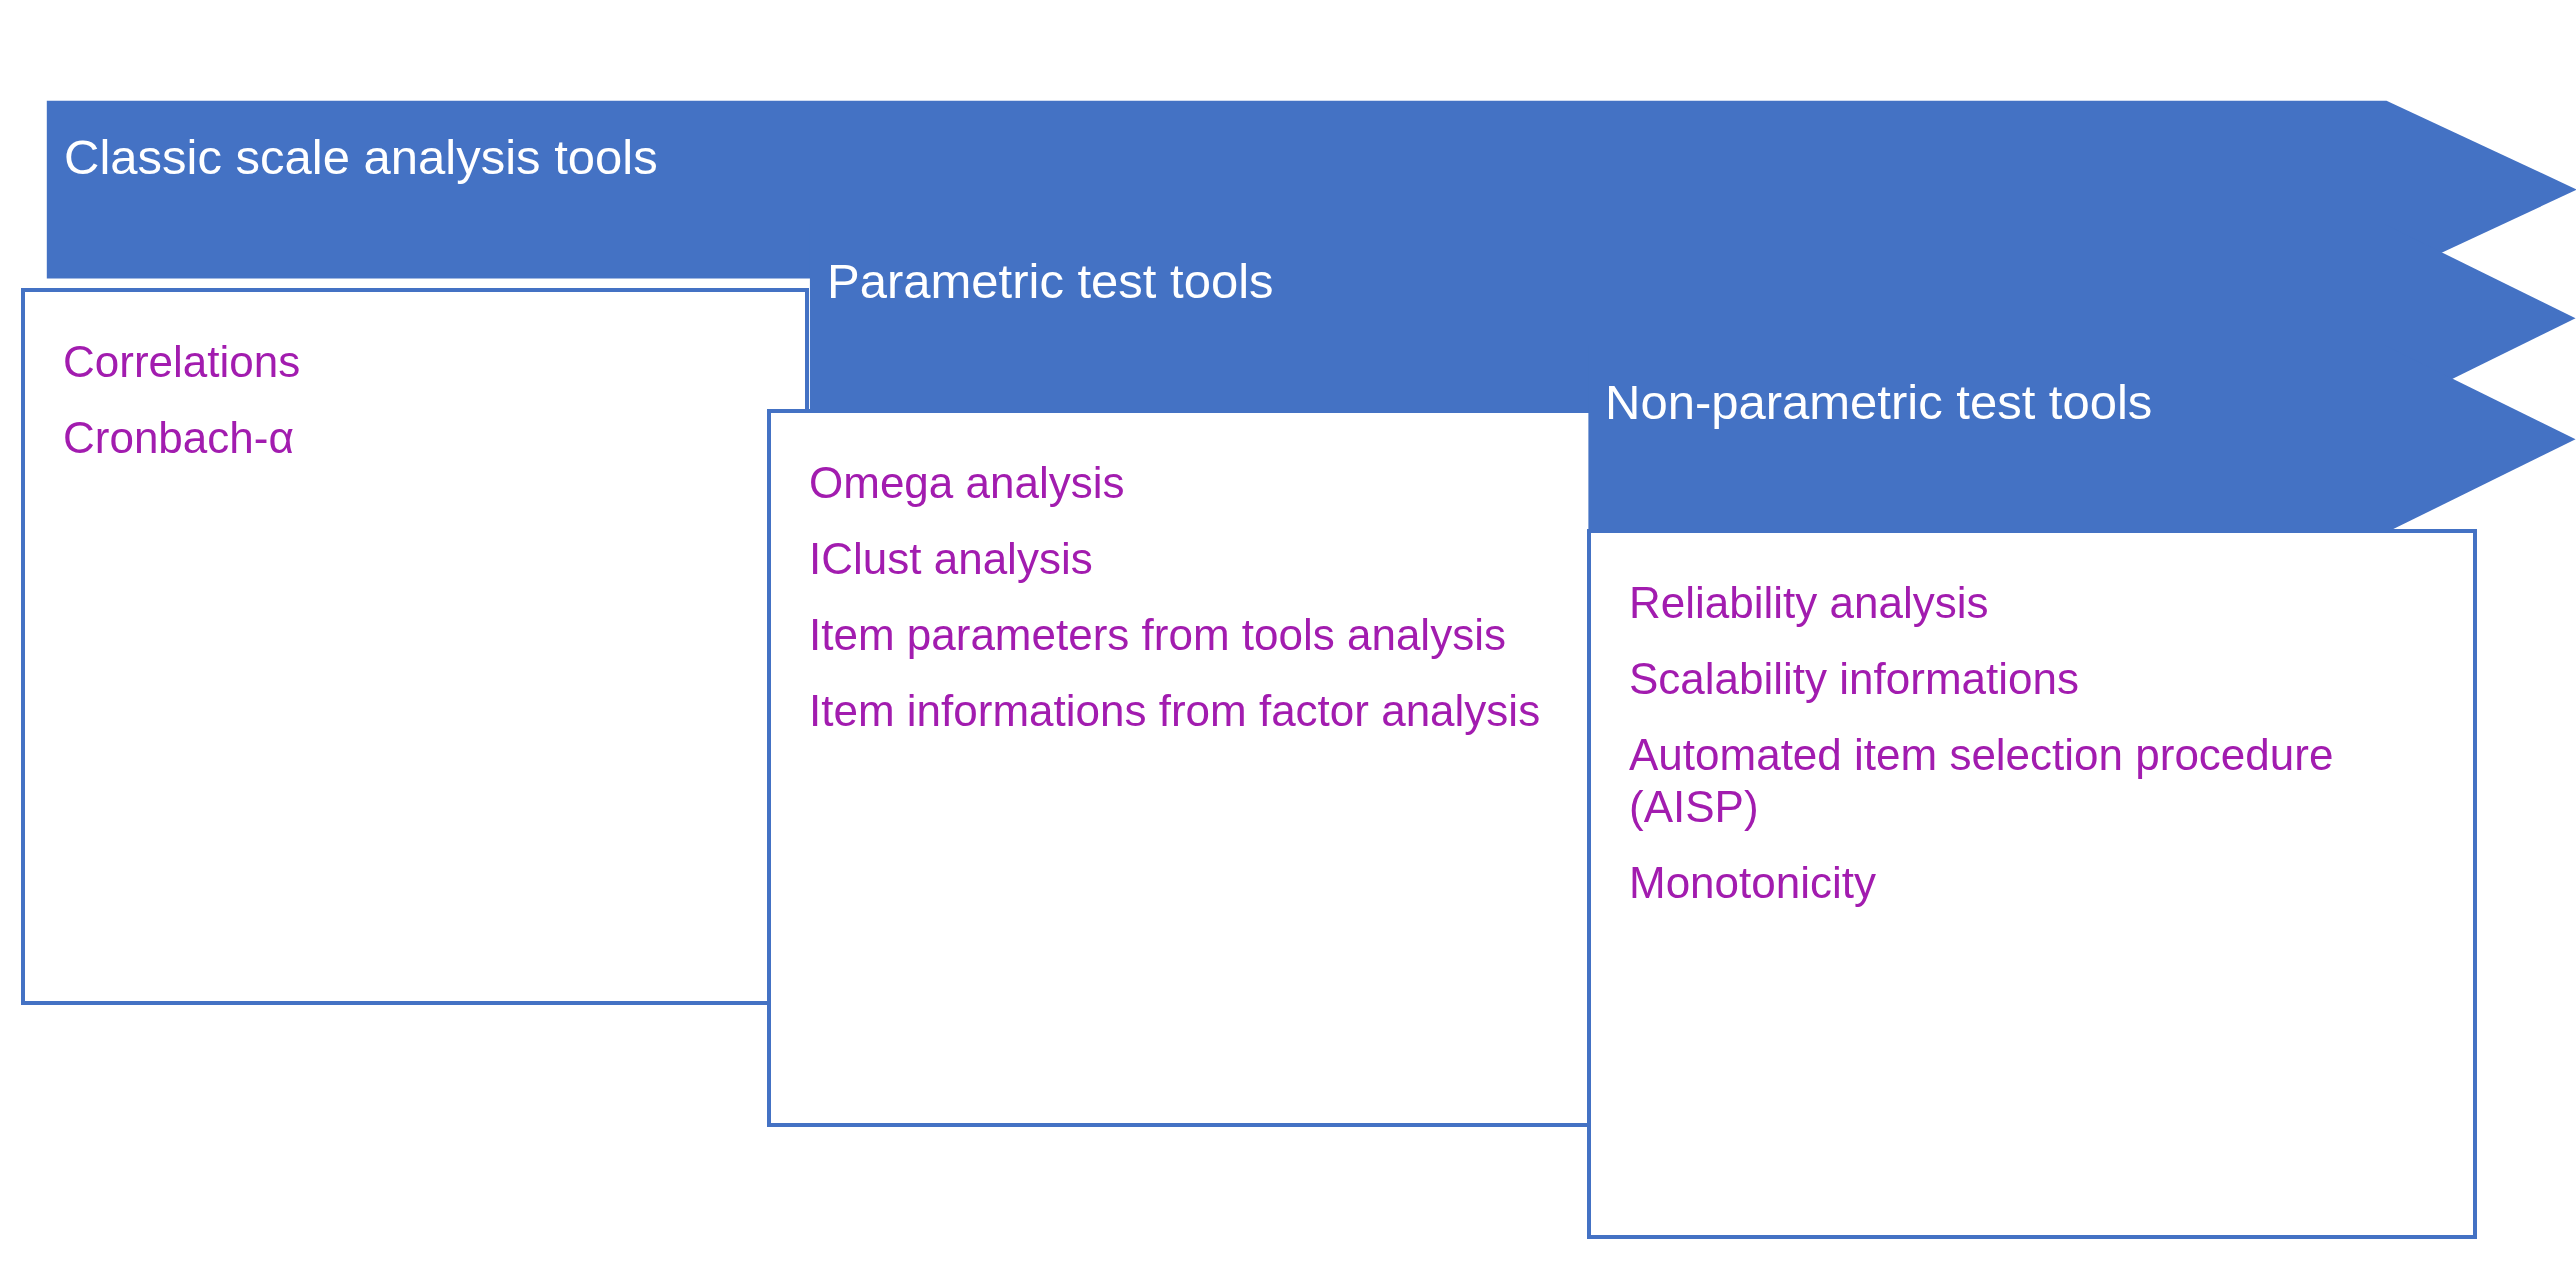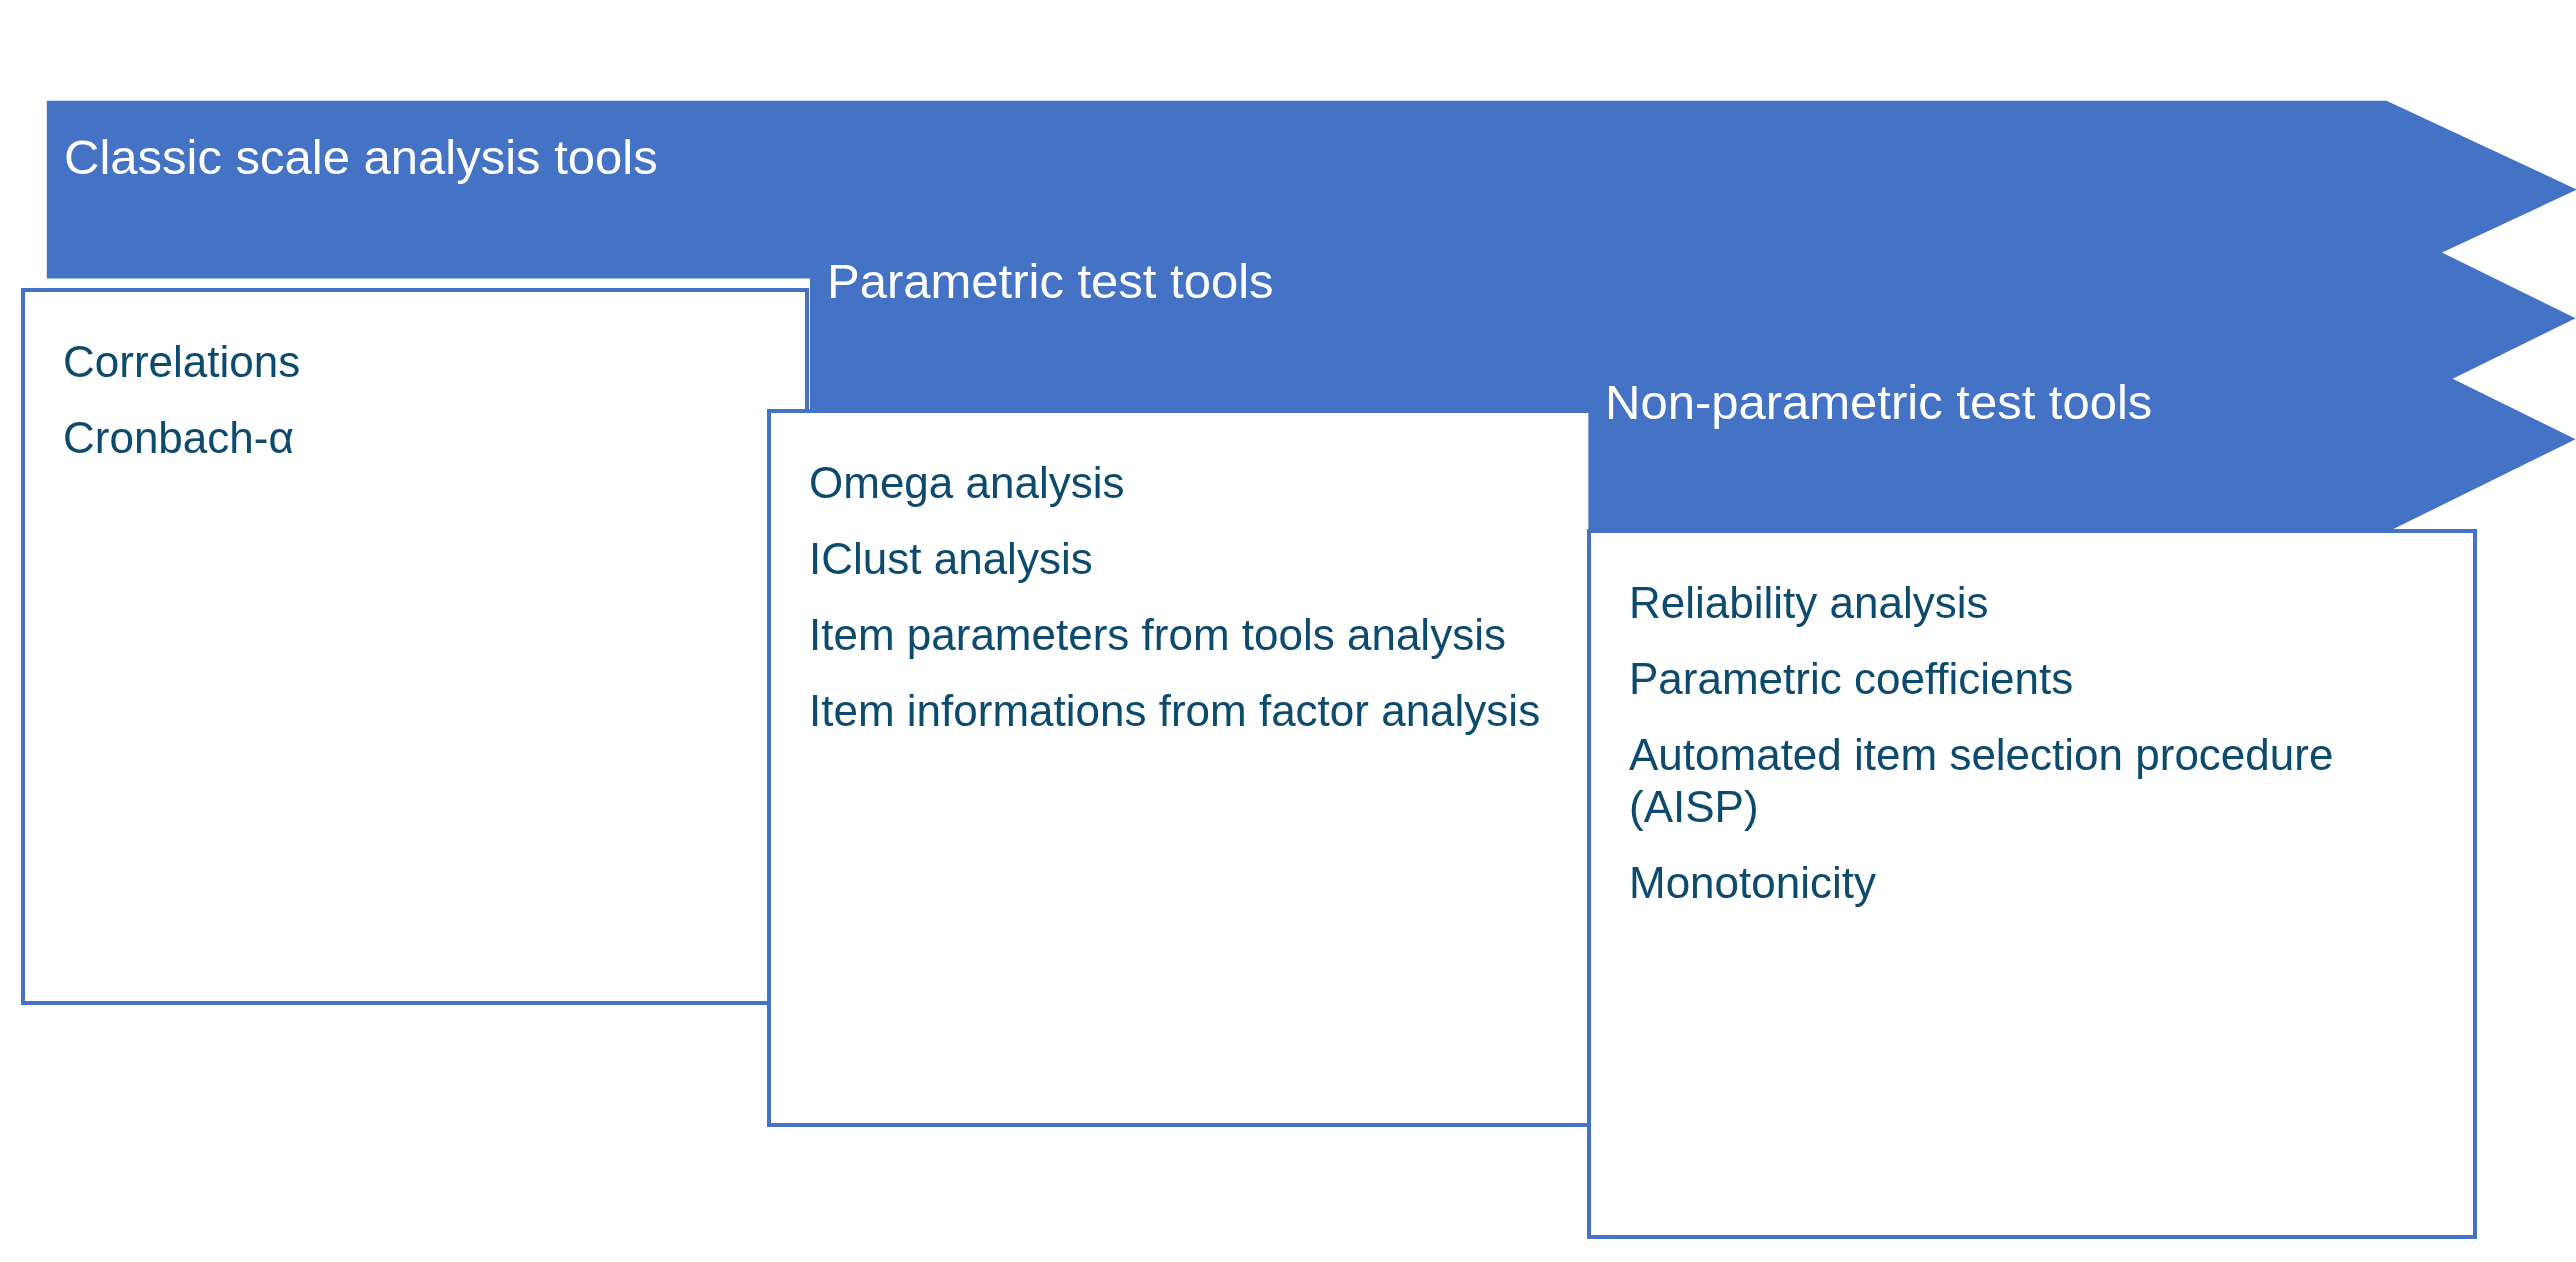--- a/index.html
+++ b/index.html
@@ -4,21 +4,21 @@
 <style>
   html,body{margin:0;padding:0;background:#ffffff;}
   body{width:2576px;height:1263px;position:relative;overflow:hidden;
        font-family:"Liberation Sans",sans-serif;-webkit-font-smoothing:antialiased;}
 
   #stage{position:absolute;left:0;top:0;width:2576px;height:1263px;}
 
   
   .box{position:absolute;background:#ffffff;border:4.2px solid #4472C4;box-sizing:border-box;}
   .box .items{position:absolute;left:38px;right:21px;top:44px;}
-  .item{color:#0c4a6e;font-size:44px;line-height:1.18;margin-bottom:24px;}
+  .item{color:#a21caf;font-size:44px;line-height:1.18;margin-bottom:24px;}
   .item:last-child{margin-bottom:0;}
 
   #box1{left:21px;  top:288px;  width:788px; height:717px; z-index:10;}
   #box2{left:767px;top:409px;  width:1019px; height:718px; z-index:20;}
   #box3{left:1587px;top:529px;  width:890px; height:710px; z-index:30;}
 
   
   .arrowwrap{position:absolute;}
   .arrowwrap svg{display:block;}
   .arrow-label{position:absolute;color:#ffffff;font-size:49px;white-space:nowrap;}
@@ -69,20 +69,20 @@
       <div class="item">Omega analysis</div>
       <div class="item">IClust analysis</div>
       <div class="item">Item parameters from tools analysis</div>
       <div class="item">Item informations from factor analysis</div>
     </div>
   </div>
 
   <div class="box" id="box3">
     <div class="items">
       <div class="item">Reliability analysis</div>
-      <div class="item">Parametric coefficients</div>
+      <div class="item">Scalability informations</div>
       <div class="item">Automated item selection procedure (AISP)</div>
       <div class="item">Monotonicity</div>
     </div>
   </div>
 
 </div>
 
 
 </body></html>

